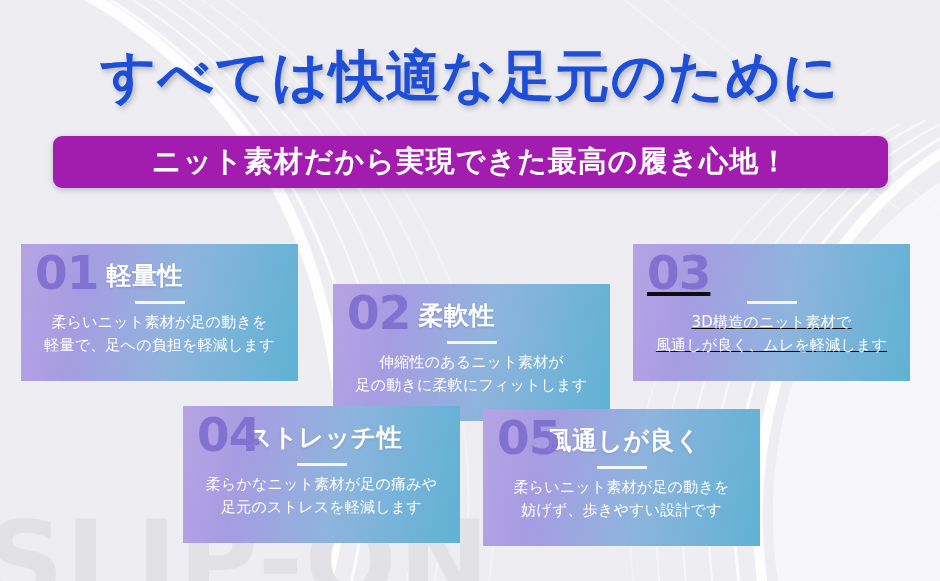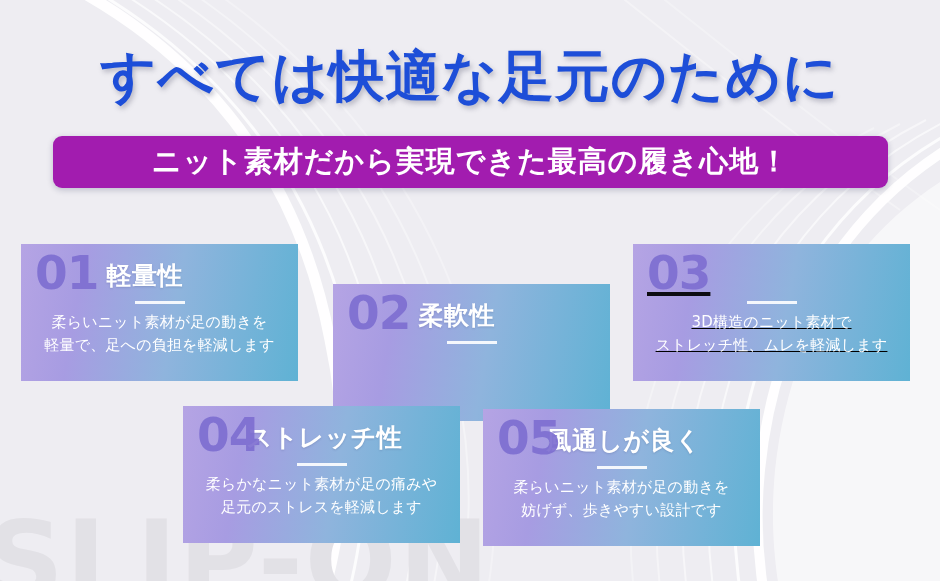--- a/index.html
+++ b/index.html
@@ -188,30 +188,34 @@
       <span>軽量で、足への負担を軽減します</span>
     </div>
   </div>
 
   <div class="card" style="left:333px; top:244px;margin-top:40px;">
     <div class="card-head">
       <span class="card-num">02</span>
       <span class="card-title">柔軟性</span>
     </div>
     <div class="card-divider"></div>
+    <div class="card-body">
+      <span>伸縮性のあるニット素材が</span>
+      <span>足の動きに柔軟にフィットします</span>
+    </div>
   </div>
 
   <div class="card" style="left:633px; top:244px;text-decoration:underline;">
     <div class="card-head">
       <span class="card-num">03</span>
     </div>
     <div class="card-divider"></div>
     <div class="card-body">
       <span>3D構造のニット素材で</span>
-      <span>ストレッチ性、ムレを軽減します</span>
+      <span>風通しが良く、ムレを軽減します</span>
     </div>
   </div>
 
   <div class="card overlap" style="left:183px; top:406px;">
     <div class="card-head">
       <span class="card-num">04</span>
       <span class="card-title">ストレッチ性</span>
     </div>
     <div class="card-divider"></div>
     <div class="card-body">

